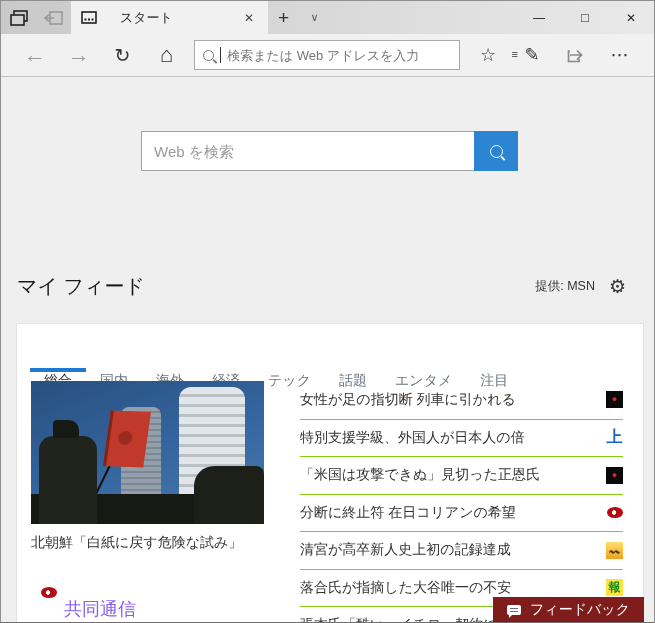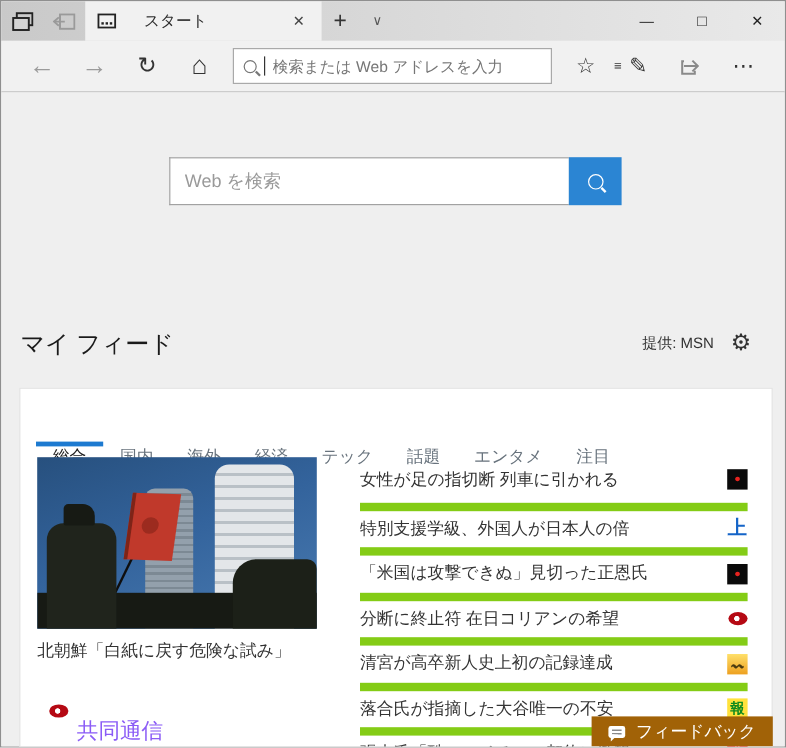--- a/index.html
+++ b/index.html
@@ -91,35 +91,35 @@
               background:#0e0e0e; transform:rotate(26deg); transform-origin:bottom left; }
   .flag { position:absolute; left:76px; top:30px; width:40px; height:56px; background:#c0392b;
           transform:rotate(8deg) skewY(-6deg); border-left:3px solid #7e2418; }
   .flag::after { content:''; position:absolute; left:8px; top:20px; width:14px; height:14px;
                  border-radius:50%; background:#9c2b1f; }
   .story-headline { margin-top:9px; font-size:14px; color:#333; line-height:1.35; }
   .story-source { margin-top:13px; display:flex; align-items:center; gap:7px; }
   .source-name { font-size:18px; color:#8b5cf6;margin-top:32px; }
 
   .news-list { flex:1; margin-left:36px; }
-  .nrow { height:37.5px; display:flex; align-items:center; border-top:7px solid #84cc16; }
+  .nrow { height:37.5px; display:flex; align-items:center; border-top:1px solid #84cc16; }
   .nrow:first-child { border-top:none;gap:12px; }
   .ntitle { font-size:14px; color:#333; flex:1; white-space:nowrap; overflow:hidden; }
   .nicon { width:17px; height:17px; flex:none; display:flex; align-items:center;
            justify-content:center; font-weight:bold; margin-left:10px; }
 
   .ic-blackred { background:#0a0a0a; color:#e8231f; font-size:9px; line-height:1; }
   .ic-ue { color:#1464c8; font-size:16px; font-weight:600; }
   .ic-kyodo { width:16px !important; height:11px !important; border-radius:50%;
               background:radial-gradient(circle at 44% 50%, #fff 0 2px, #b50914 2.5px); }
   .ic-nikkan { background:linear-gradient(#ffe06a,#eda020); color:#4a3b10; font-size:10px; }
   .ic-hochi { background:#ffe23c; color:#0f8a1e; font-size:12px; }
   .ic-daily { background:#e8231f; color:#fff; font-size:11px; }
 
-  .feedback { position:absolute; right:10px; bottom:1px; height:25px; background:#a16207;
+  .feedback { position:absolute; right:10px; bottom:1px; height:25px; background:#7f1d1d;
               color:#fff; border:none; display:flex; align-items:center; gap:9px; padding:0 14px;
               font-size:14px; font-family:Liberation Serif, serif; }
   .bubble { width:14px; height:10px; background:#fff; border-radius:2px; position:relative; flex:none; }
   .bubble::after { content:''; position:absolute; left:2px; bottom:-3px;
                    border:3px solid transparent; border-top-color:#fff; border-left-color:#fff; }
   .bubble::before { content:''; position:absolute; left:3px; top:3px; width:8px; height:1.5px;
                     background:#6e6e6e; box-shadow:0 3px 0 #6e6e6e; }
 </style>
 </head>
 <body>

